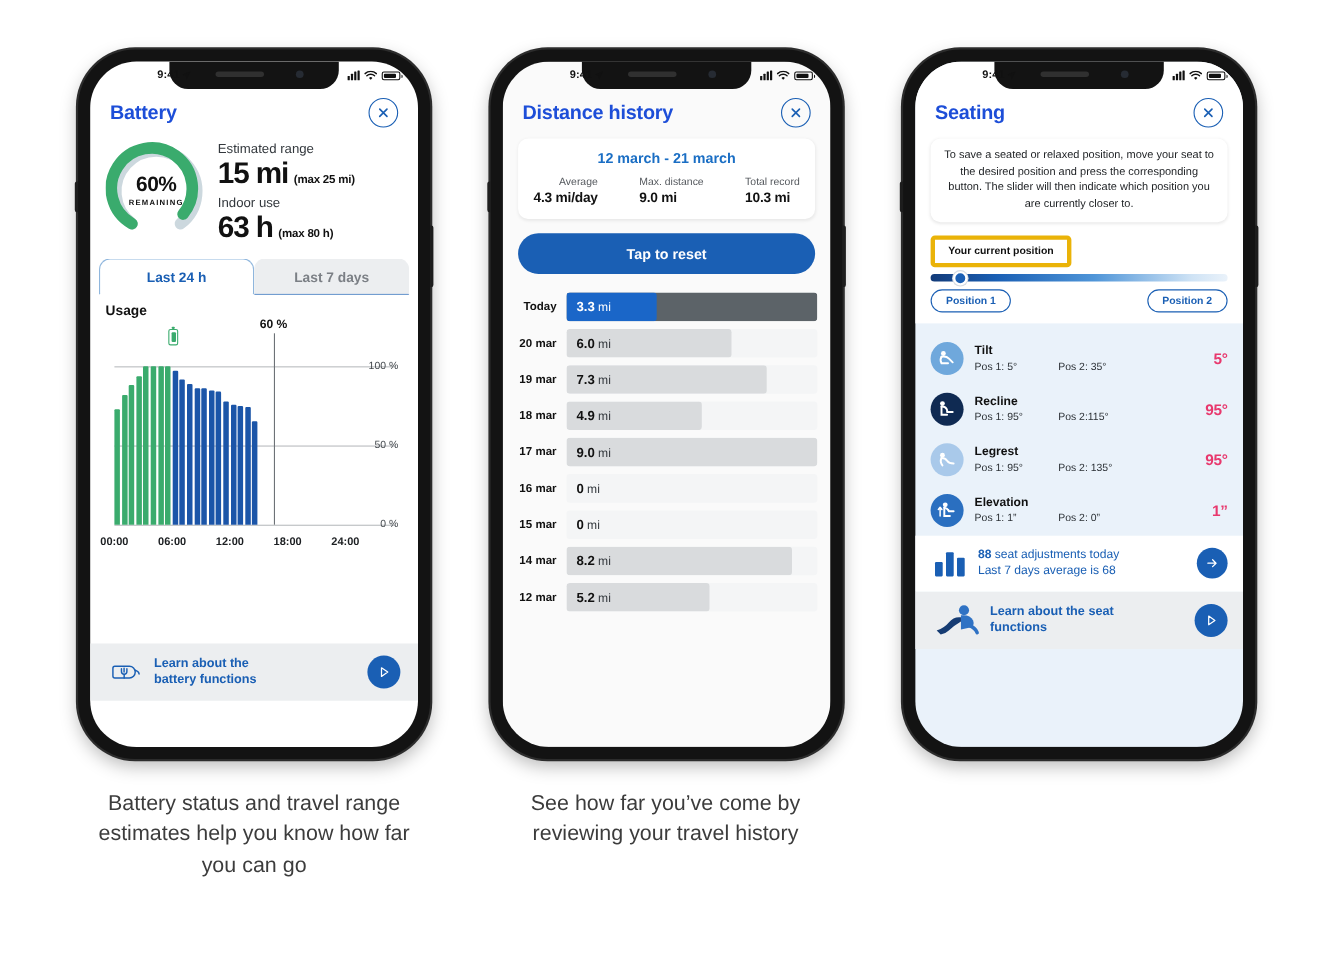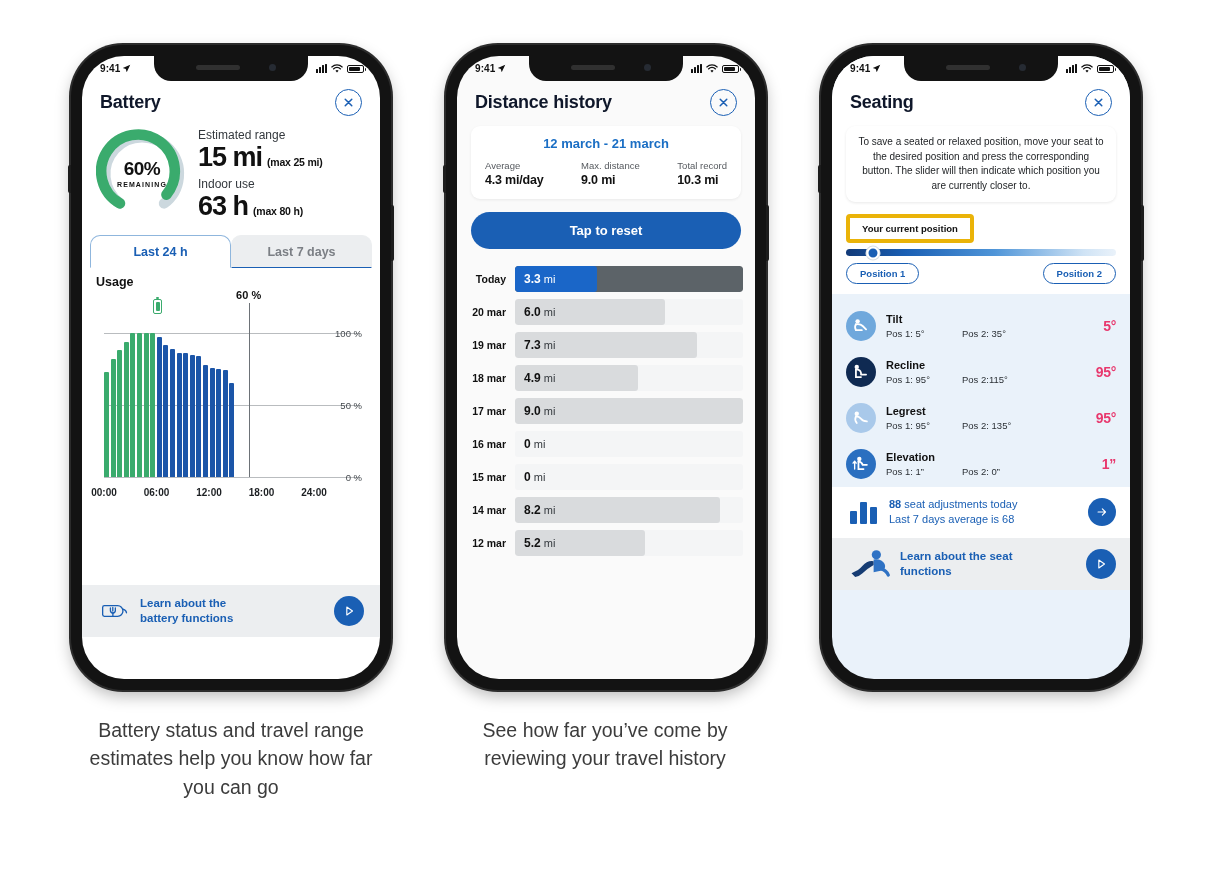--- a/index.html
+++ b/index.html
@@ -46,41 +46,41 @@
     background: #262b33; border-radius: 50%;
   }
 
   
   .statusbar {
     position: relative; height: 25px; display: flex; align-items: center;
     justify-content: space-between; padding: 0 16px 0 18px; z-index: 10;
   }
   .statusbar .clock {
     font-size: 10px; font-weight: bold; color: #111; letter-spacing: .1px;
-    display: flex; align-items: center; gap: 2px;
+    display: flex; align-items: center; gap: 2px; margin-left: 43px;
   }
   .statusbar .right { display: flex; align-items: center; gap: 4px; }
   .bars { display: flex; align-items: flex-end; gap: 1px; height: 9px; }
   .bars i { display:block; width: 2px; background: #111; border-radius: .5px; }
   .bars i:nth-child(1){height:4px} .bars i:nth-child(2){height:6px}
   .bars i:nth-child(3){height:8px} .bars i:nth-child(4){height:9px}
   .batt {
     width: 17px; height: 8px; border: 1px solid #111; border-radius: 2px;
     position: relative; padding: 1px;
   }
   .batt::after{ content:""; position:absolute; right:-3px; top:2px; width:1.5px;
     height:3px; background:#111; border-radius: 0 1px 1px 0;}
   .batt span { display:block; height:100%; width: 85%; background:#111; border-radius:1px;}
 
   
   .scr-head {
     display: flex; align-items: center; justify-content: space-between;
     padding: 8px 18px 10px 18px;
   }
-  .scr-title { font-size: 18px; font-weight: bold; color: #0f172a; letter-spacing: -.2px; }
+  .scr-title { font-size: 18px; font-weight: bold; color: #1d4ed8; letter-spacing: -.2px; }
   .close-btn {
     width: 27px; height: 27px; border-radius: 50%; border: 1.6px solid #1a5fb4;
     display: flex; align-items: center; justify-content: center; color: #1a5fb4;
     flex: 0 0 auto;
   }
   .close-btn svg { width: 15px; height: 15px; }
 
   
   .p1-hero { display: flex; align-items: center; gap: 10px; padding: 0 16px 14px 14px; }
   .gauge { position: relative; width: 92px; height: 92px; flex: 0 0 auto; }
@@ -139,21 +139,21 @@
     display: flex; align-items: center; justify-content: center; flex: 0 0 auto; }
   .play-btn svg { width: 14px; height: 14px; }
 
   
   .p2-body { background: #fafafa; height: 100%; }
   .summary-card { background: #fff; border-radius: 9px; margin: 0 14px;
     padding: 10px 14px 12px; box-shadow: 0 1px 3px rgba(0,0,0,.07); }
   .range-title { text-align: center; font-size: 13px; font-weight: bold;
     color: #1a6ec4; margin-bottom: 9px; }
   .stats { display: flex; justify-content: space-between; }
-  .stat-lbl { font-size: 9.5px; color: #55595e; margin-bottom: 2px; }
+  .stat-lbl { font-size: 9.5px; color: #55595e; margin-bottom: 2px; text-align: right; }
   .stat-val { font-size: 12.5px; font-weight: bold; color: #111; letter-spacing: -.2px; }
   .reset-btn { margin: 13px 14px 0; background: #1a5fb4; color: #fff;
     text-align: center; font-size: 13px; font-weight: bold; padding: 11px 0;
     border-radius: 22px; }
   .dist-list { margin: 13px 12px 0; }
   .dist-row { display: flex; align-items: center; height: 33px; }
   .dist-day { width: 46px; flex: 0 0 auto; font-size: 10.5px; font-weight: bold;
     color: #111; text-align: right; padding-right: 9px; }
   .dist-track { position: relative; flex: 1; height: 26px; background: #f4f5f6;
     border-radius: 3px; overflow: hidden; text-align: right; }

